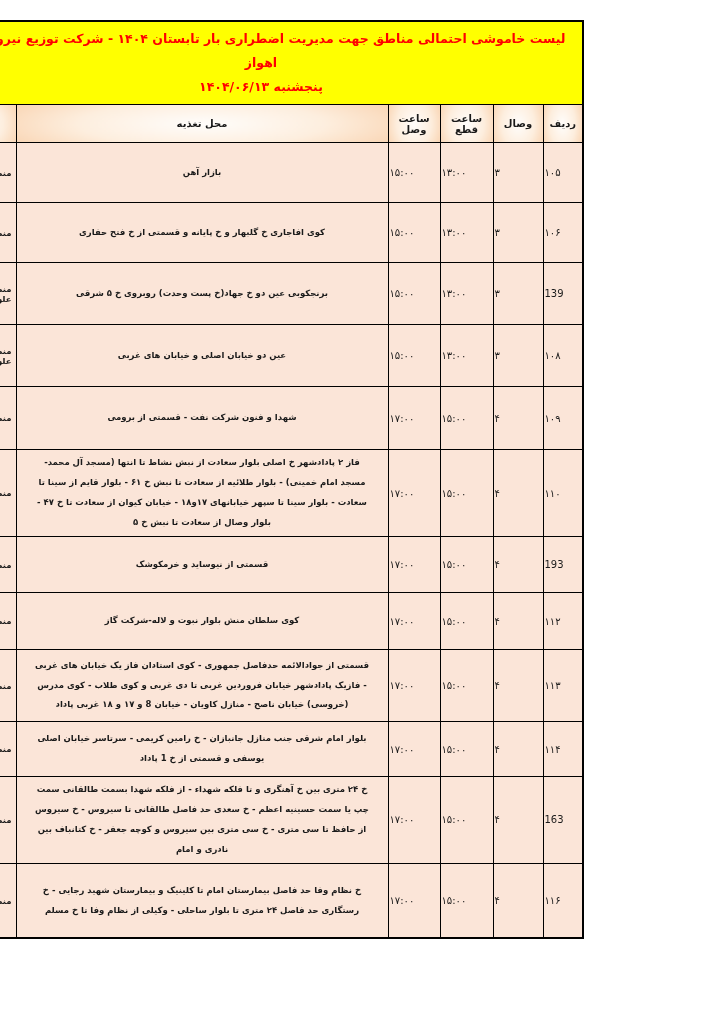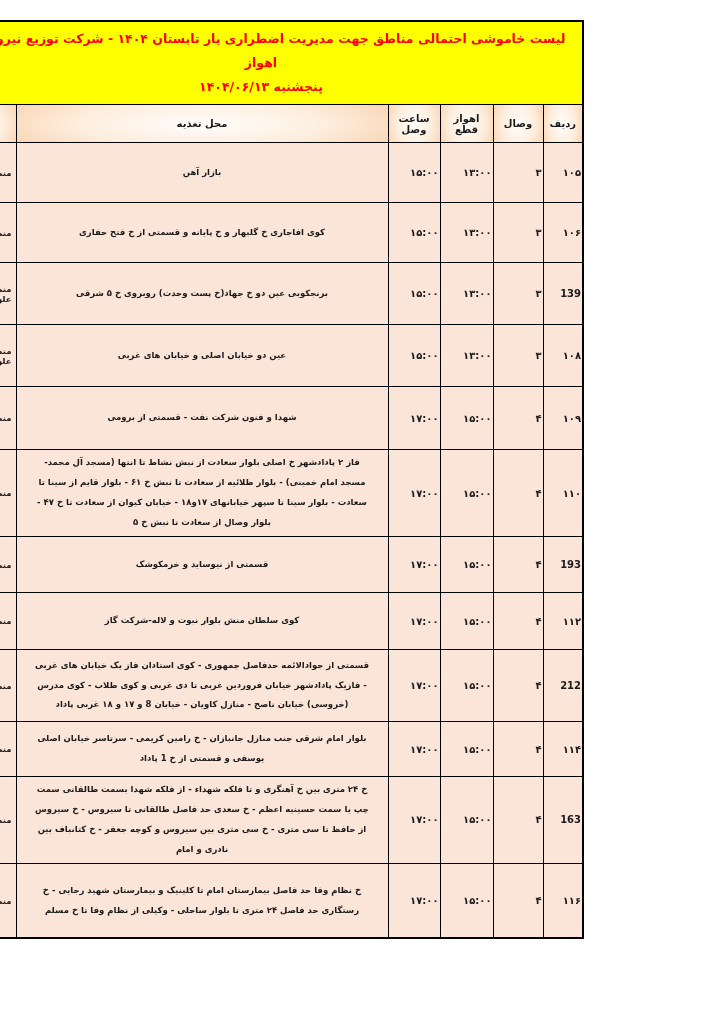--- a/index.html
+++ b/index.html
@@ -38,22 +38,22 @@
     height:38px;
     font-size:10px;
     font-weight:bold;
     text-align:center;
     background:radial-gradient(ellipse 95% 170% at 50% 50%,
       #fffdfb 0%, #fdeede 35%, #f8cda6 70%,
       var(--header-gradient-edge, #ee9e6c) 100%);
   }
   td.num {
     font-size:10px;
-    font-weight:bold;
-    text-align:right;
+    font-weight:normal;
+    text-align:left;
     background:var(--cell-bg, #fbe5d8);
   }
   td.loc {
     font-size:8.5px;
     font-weight:bold;
     text-align:center;
     background:var(--cell-bg, #fbe5d8);
     line-height:2.35;
     padding:3px 17px;
   }
@@ -80,21 +80,21 @@
     <thead>
       <tr>
         <td colspan="6" class="title-cell">
           <div class="tline">لیست خاموشی احتمالی مناطق جهت مدیریت اضطراری بار تابستان ۱۴۰۴ - شرکت توزیع نیروی برق اهواز</div>
           <div class="tline">پنجشنبه ۱۴۰۴/۰۶/۱۳</div>
         </td>
       </tr>
       <tr class="header-row">
         <th>ردیف</th>
         <th>وصال</th>
-        <th>اهواز قطع</th>
+        <th>ساعت قطع</th>
         <th>ساعت وصل</th>
         <th>محل تغذیه</th>
         <th>منطقه</th>
       </tr>
     </thead>
     <tbody id="rows">
         <tr style="height: 60px;">
     <td class="num">۱۰۵</td>
     <td class="num">۳</td>
     <td class="num">۱۳:۰۰</td>
@@ -152,21 +152,21 @@
   </tr>
         <tr style="height: 57px;">
     <td class="num">۱۱۲</td>
     <td class="num">۴</td>
     <td class="num">۱۵:۰۰</td>
     <td class="num">۱۷:۰۰</td>
     <td class="loc">کوی سلطان منش بلوار نبوت و لاله-شرکت گاز</td>
     <td class="region">منطقه یک</td>
   </tr>
         <tr style="height: 72px;">
-    <td class="num">212</td>
+    <td class="num">۱۱۳</td>
     <td class="num">۴</td>
     <td class="num">۱۵:۰۰</td>
     <td class="num">۱۷:۰۰</td>
     <td class="loc">قسمتی از جوادالائمه حدفاصل جمهوری - کوی استادان فاز یک خیابان های غربی - فازیک پادادشهر خیابان فروردین غربی تا دی غربی و کوی طلاب - کوی مدرس (خروسی) خیابان ناصح - منازل کاویان - خیابان 8 و ۱۷ و ۱۸ غربی پاداد</td>
     <td class="region">منطقه سه</td>
   </tr>
         <tr style="height: 55px;">
     <td class="num">۱۱۴</td>
     <td class="num">۴</td>
     <td class="num">۱۵:۰۰</td>

